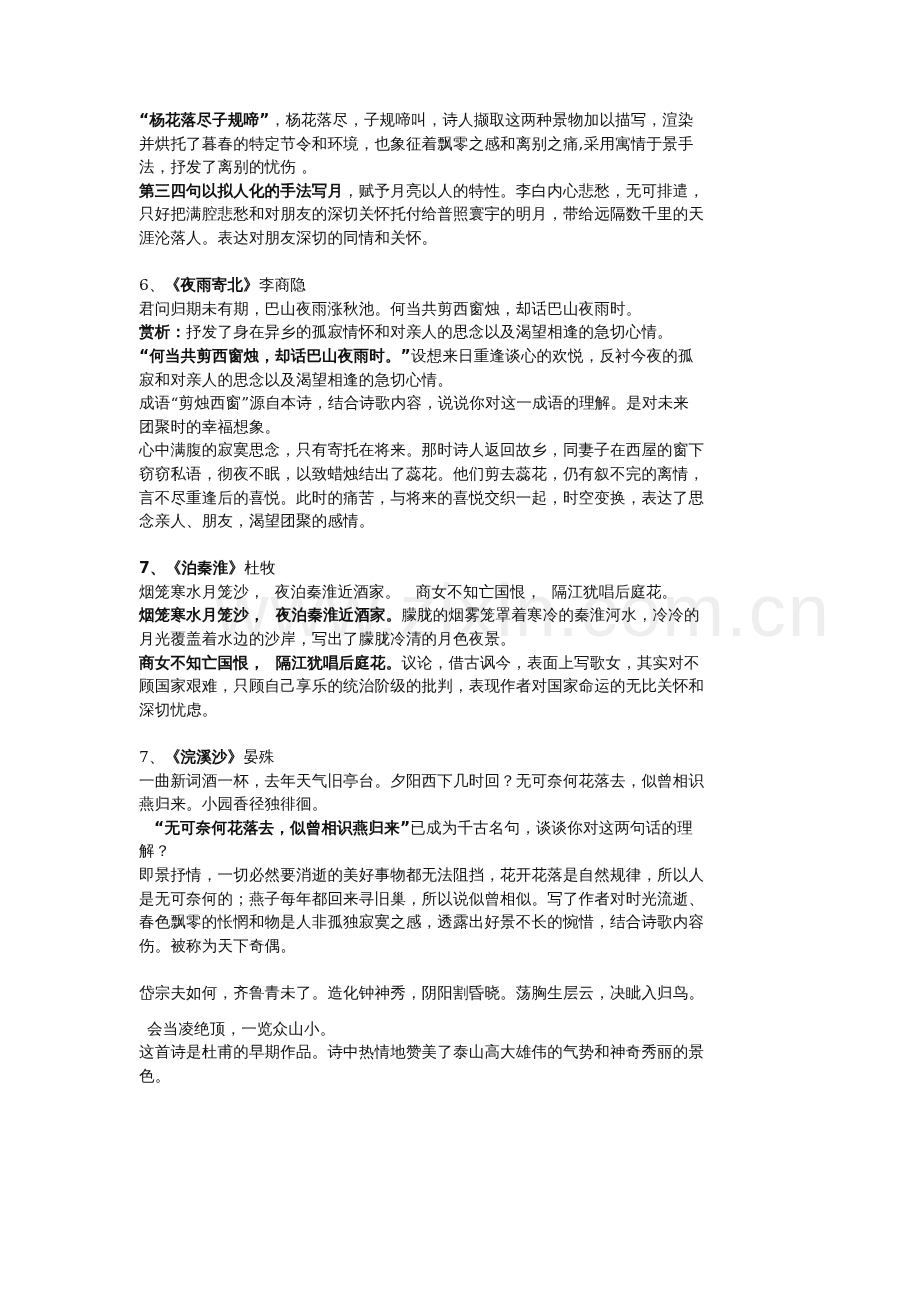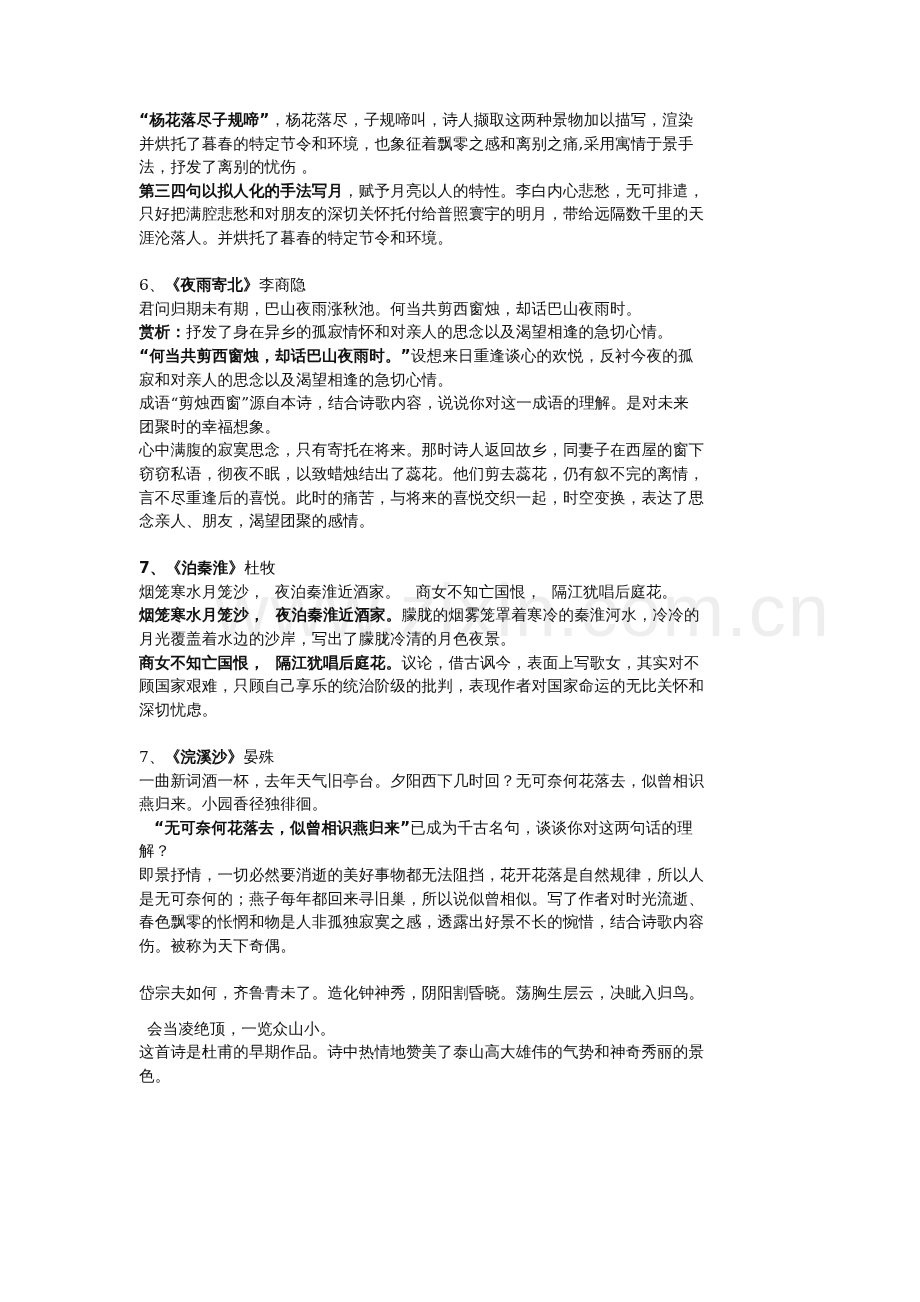--- a/index.html
+++ b/index.html
@@ -19,21 +19,21 @@
 
 <div class="watermark">www.zixin.com.cn</div>
 
 <div class="page">
 
   <div class="line"><b>“杨花落尽子规啼”</b><span>，杨花落尽，子规啼叫，诗人撷取这两种景物加以描写，渲染</span></div>
   <div class="line">并烘托了暮春的特定节令和环境，也象征着飘零之感和离别之痛,采用寓情于景手</div>
   <div class="line">法，抒发了离别的忧伤 。</div>
   <div class="line"><b>第三四句以拟人化的手法写月</b><span>，赋予月亮以人的特性。李白内心悲愁，无可排遣，</span></div>
   <div class="line">只好把满腔悲愁和对朋友的深切关怀托付给普照寰宇的明月，带给远隔数千里的天</div>
-  <div class="line">涯沦落人。并烘托了暮春的特定节令和环境。</div>
+  <div class="line">涯沦落人。表达对朋友深切的同情和关怀。</div>
   <div class="gap"></div>
 
   <div class="line"><span>6、</span><b>《夜雨寄北》</b><span>李商隐</span></div>
   <div class="line">君问归期未有期，巴山夜雨涨秋池。何当共剪西窗烛，却话巴山夜雨时。</div>
   <div class="line"><b>赏析：</b><span>抒发了身在异乡的孤寂情怀和对亲人的思念以及渴望相逢的急切心情。</span></div>
   <div class="line"><b>“何当共剪西窗烛，却话巴山夜雨时。”</b><span>设想来日重逢谈心的欢悦，反衬今夜的孤</span></div>
   <div class="line">寂和对亲人的思念以及渴望相逢的急切心情。</div>
   <div class="line">成语“剪烛西窗”源自本诗，结合诗歌内容，说说你对这一成语的理解。是对未来</div>
   <div class="line">团聚时的幸福想象。</div>
   <div class="line">心中满腹的寂寞思念，只有寄托在将来。那时诗人返回故乡，同妻子在西屋的窗下</div>

